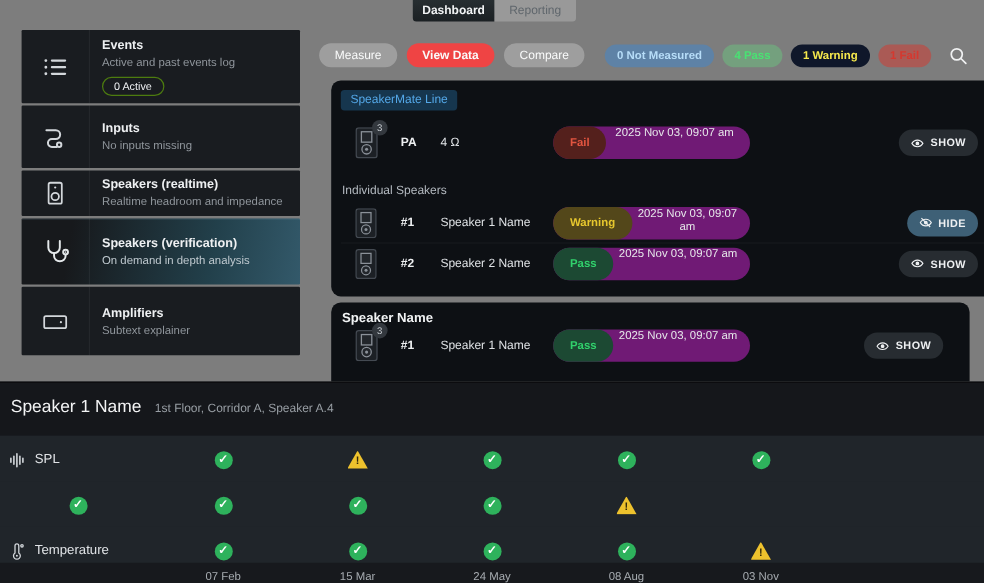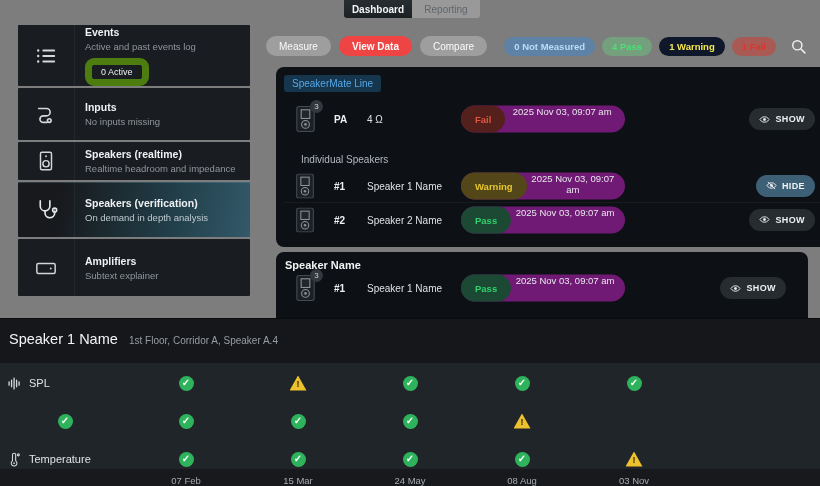--- a/index.html
+++ b/index.html
@@ -15,21 +15,21 @@
 
   
   .sidebar{position:absolute;left:18px;top:25px;width:232px;display:flex;flex-direction:column;gap:2px;}
   .scard{background:#191c20;display:flex;align-items:center;border-radius:1px;}
   .scard.active{background:linear-gradient(100deg,#17191c 18%,#22404b 68%,#33596a 100%);box-shadow:inset 0 1px 0 rgba(120,170,190,.25);}
   .scard .iconbox{width:56px;display:flex;align-items:center;justify-content:center;align-self:stretch;border-right:1px solid rgba(255,255,255,0.05);}
   .scard .txt{padding:8px 8px 8px 10px;}
   .scard .t{font-size:10.5px;font-weight:bold;color:#eef0f2;}
   .scard .s{font-size:9.5px;color:#90969c;margin-top:3px;}
   .scard.active .s{color:#c0cad0;}
-  .pillbadge{display:inline-block;margin-top:6px;border:7px solid #4d7c0f;border-radius:9px;
+  .pillbadge{display:inline-block;margin-top:6px;border:1px solid #4d7c0f;border-radius:9px;
              padding:2px 9px;font-size:9px;color:#eef0f2;}
   .h61{height:61px}.h52{height:52px}.h54{height:38px}.h55{height:55px}.h57{height:57px}
 
   
   .toolbtns{position:absolute;left:266px;top:36px;display:flex;gap:8px;}
   .tbtn{border:none;border-radius:11px;height:20px;padding:0 13px;font-size:10px;color:#fafbfb;
         background:rgba(255,255,255,0.26);font-family:inherit;display:flex;align-items:center;}
   .tbtn.active{background:#ef4444;font-weight:bold;}
   .countbadges{position:absolute;right:44px;top:37px;display:flex;gap:7px;}
   .cbadge{height:19px;display:flex;align-items:center;border-radius:10px;padding:0 10px;font-size:9.5px;font-weight:bold;}
@@ -39,21 +39,21 @@
   .cb-fail{background:#aa5a55;color:#d5382f;}
   .searchbtn{position:absolute;left:788px;top:36px;width:20px;height:20px;display:flex;align-items:center;justify-content:center;}
 
   
   .panel{position:absolute;left:276px;width:532px;background:#0d1014;border-radius:8px;}
   .panel1{top:67px;height:180px;padding-left:29px;}
   .panel2{top:252px;height:66px;border-radius:8px 8px 0 0;}
   .tag{position:absolute;left:8px;top:8px;background:#16364e;color:#54a8e8;font-size:10px;
        padding:3px 8px;border-radius:3px;}
   .ptitle{position:absolute;left:9px;top:7px;font-size:11px;font-weight:bold;color:#f0f2f3;}
-  .seclabel{position:absolute;left:25px;top:87px;font-size:10px;color:#b4bac0;text-align:right;}
+  .seclabel{position:absolute;left:9px;top:87px;font-size:10px;color:#b4bac0;text-align:right;}
   .prow{position:absolute;left:8px;right:8px;height:36px;}
   .prow.r-pa{top:32px;height:40px;}
   .prow.r1{top:102px;height:33px;}
   .prow.r2{top:135px;height:33px;border-top:1px solid rgba(255,255,255,0.05);}
   .prow.rp2{top:16px;height:40px;}
   .sicon{position:absolute;left:12px;top:50%;transform:translateY(-50%);width:19px;}
   .cntbadge{position:absolute;top:-6px;right:-8px;width:13px;height:13px;border-radius:50%;
             background:#33383e;color:#ccd1d6;font-size:8px;display:flex;align-items:center;justify-content:center;}
   .p-id{position:absolute;left:50px;top:50%;transform:translateY(-50%);font-size:10px;font-weight:bold;color:#eef0f2;}
   .p-name{position:absolute;left:83px;top:50%;transform:translateY(-50%);font-size:10px;color:#dfe2e5;}

